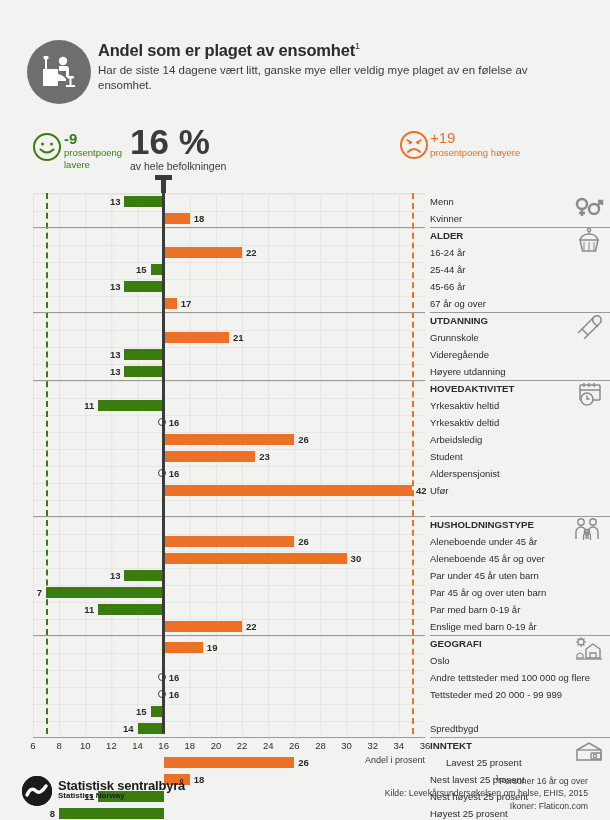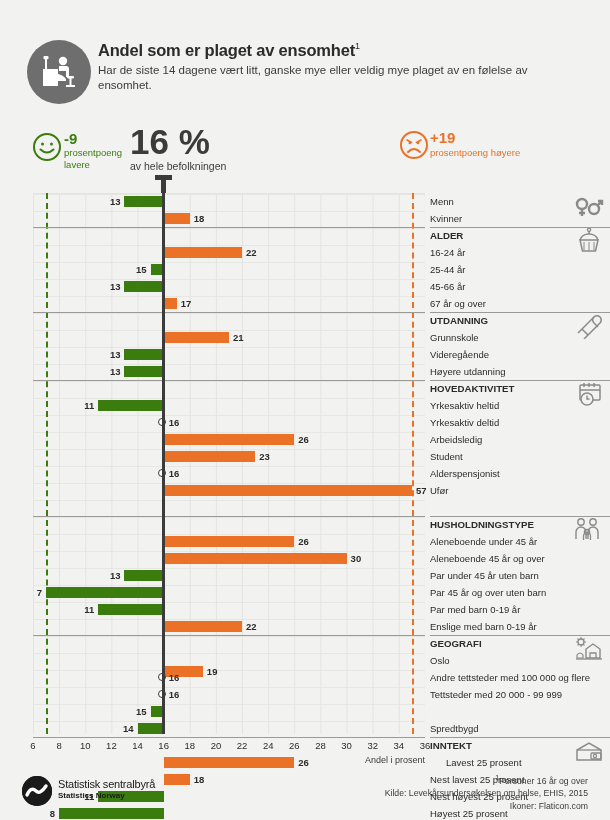--- a/index.html
+++ b/index.html
@@ -41,21 +41,21 @@
   #kpi-green-num {
     position: absolute; left: 64px; top: 2px;
     font-size: 15px; font-weight: bold; color: #3a7d0e;
   }
   #kpi-green-sub {
     position: absolute; left: 64px; top: 19px; width: 70px;
     font-size: 9.5px; color: #3a7d0e; line-height: 11.5px;
   }
   #kpi-orange-num {
     position: absolute; left: 430px; top: 1px;
-    font-size: 15px; font-weight: bold; color: #ea7125;
+    font-size: 15px; font-weight: normal; color: #ea7125;
   }
   #kpi-orange-sub {
     position: absolute; left: 430px; top: 19px;
     font-size: 9.5px; color: #ea7125; line-height: 11.5px; white-space: nowrap;
   }
   #kpi-big {
     position: absolute; left: 130px; top: -6px;
     font-size: 35px; font-weight: bold; color: #3b3b3b;
     letter-spacing: 0px; white-space: nowrap;
   }
@@ -134,21 +134,21 @@
   }
 
   
   #footer { position: absolute; left: 0; top: 770px; width: 610px; height: 50px; }
   #ssb-logo {
     position: absolute; left: 22px; top: 6px;
     width: 30px; height: 30px; border-radius: 50%; background: #1a1a1a;
   }
   #ssb-name {
     position: absolute; left: 58px; top: 8px;
-    font-size: 11px; font-weight: normal; color: #1a1a1a; letter-spacing: -0.2px;
+    font-size: 13px; font-weight: bold; color: #1a1a1a; letter-spacing: -0.2px;
   }
   #ssb-name-en {
     position: absolute; left: 58px; top: 21px;
     font-size: 8px; font-weight: bold; color: #1a1a1a;
   }
   #source {
     position: absolute; right: 22px; top: 2px; text-align: right;
     font-size: 8.7px; color: #3b3b3b; line-height: 12.5px;
   }
   #source sup { font-size: 7px; }
@@ -265,21 +265,21 @@
         <div class="row" style="top: 255px;">
           <div class="bar orange" style="left: 130.667px; width: 91.4667px;"></div>
           <div class="barlabel" style="left: 226.133px;">23</div>
         </div>
         <div class="row" style="top: 272px;">
           <div class="dot" style="left: 125.167px;"></div>
           <div class="barlabel" style="left: 135.667px;">16</div>
         </div>
         <div class="row" style="top: 289px;">
           <div class="bar orange" style="left: 130.667px; width: 248.267px;"></div>
-          <div class="barlabel" style="left: 382.933px;">57</div>
+          <div class="barlabel" style="left: 382.933px;">42</div>
         </div>
         <div class="sep" style="top: 323px;"></div>
         <div class="row" style="top: 340px;">
           <div class="bar orange" style="left: 130.667px; width: 130.667px;"></div>
           <div class="barlabel" style="left: 265.333px;">26</div>
         </div>
         <div class="row" style="top: 357px;">
           <div class="bar orange" style="left: 130.667px; width: 182.933px;"></div>
           <div class="barlabel" style="left: 317.6px;">30</div>
         </div>
@@ -293,21 +293,21 @@
         </div>
         <div class="row" style="top: 408px;">
           <div class="bar green" style="left: 65.3333px; width: 65.3333px;"></div>
           <div class="barlabel" style="left: 48.3333px; width: 13px; text-align: right;">11</div>
         </div>
         <div class="row" style="top: 425px;">
           <div class="bar orange" style="left: 130.667px; width: 78.4px;"></div>
           <div class="barlabel" style="left: 213.067px;">22</div>
         </div>
         <div class="sep" style="top: 442px;"></div>
-        <div class="row" style="top: 470px;">
+        <div class="row" style="top: 446px;">
           <div class="bar orange" style="left: 130.667px; width: 39.2px;"></div>
           <div class="barlabel" style="left: 173.867px;">19</div>
         </div>
         <div class="row" style="top: 476px;">
           <div class="dot" style="left: 125.167px;"></div>
           <div class="barlabel" style="left: 135.667px;">16</div>
         </div>
         <div class="row" style="top: 493px;">
           <div class="dot" style="left: 125.167px;"></div>
           <div class="barlabel" style="left: 135.667px;">16</div>

